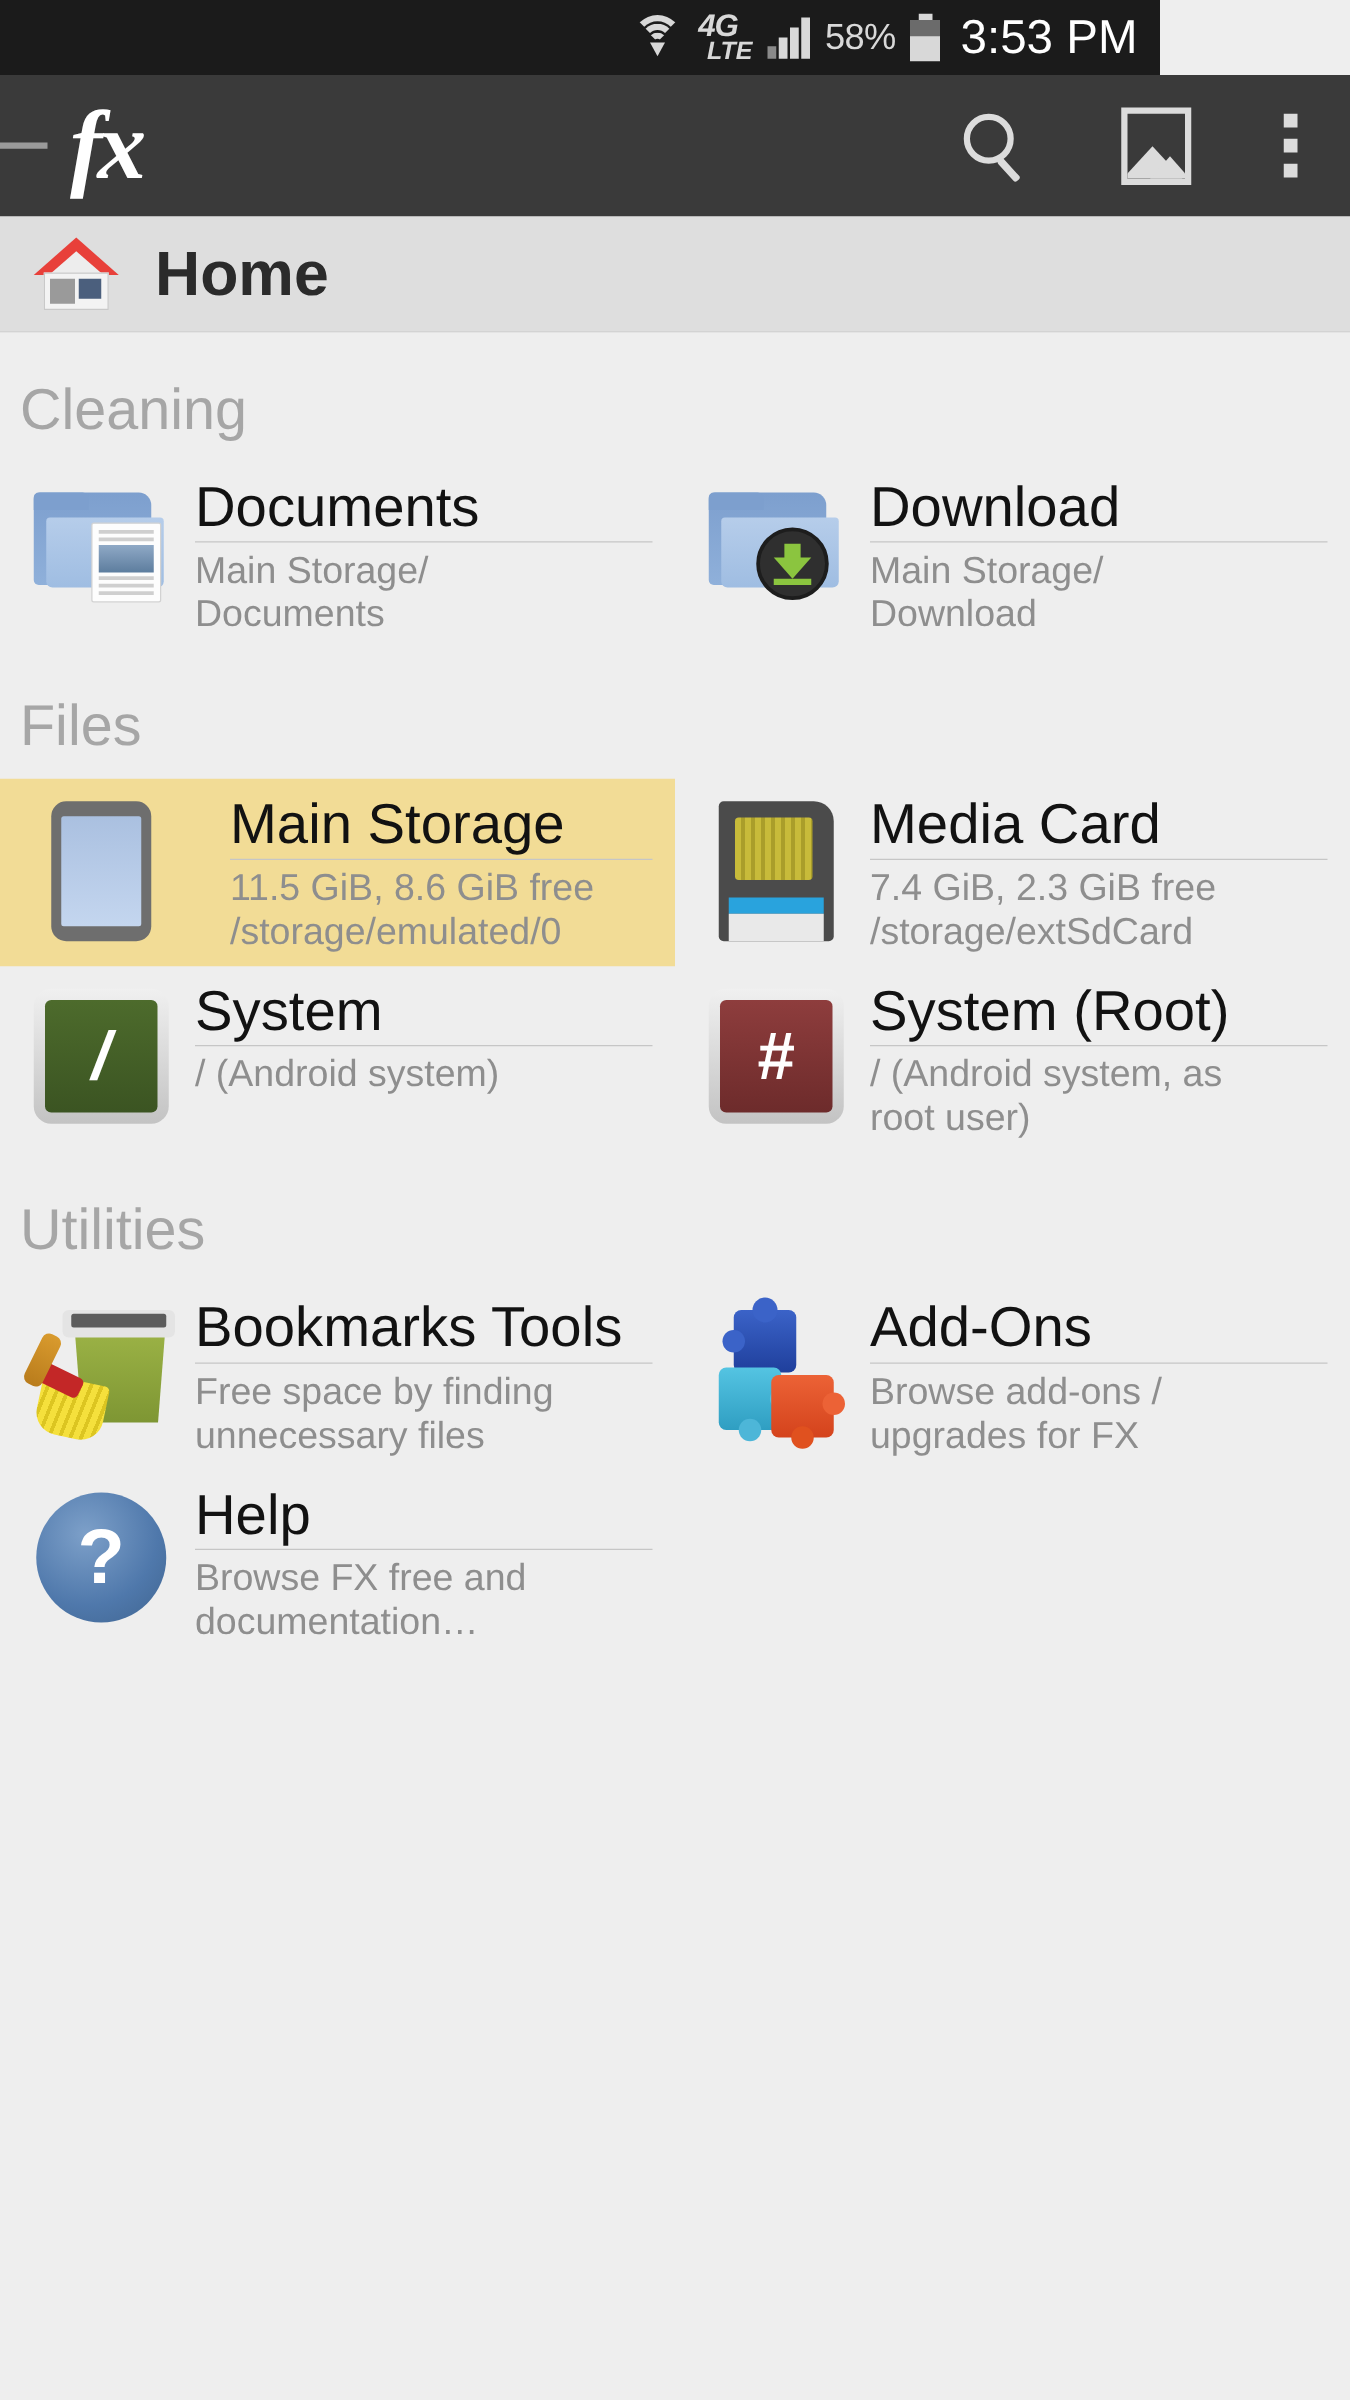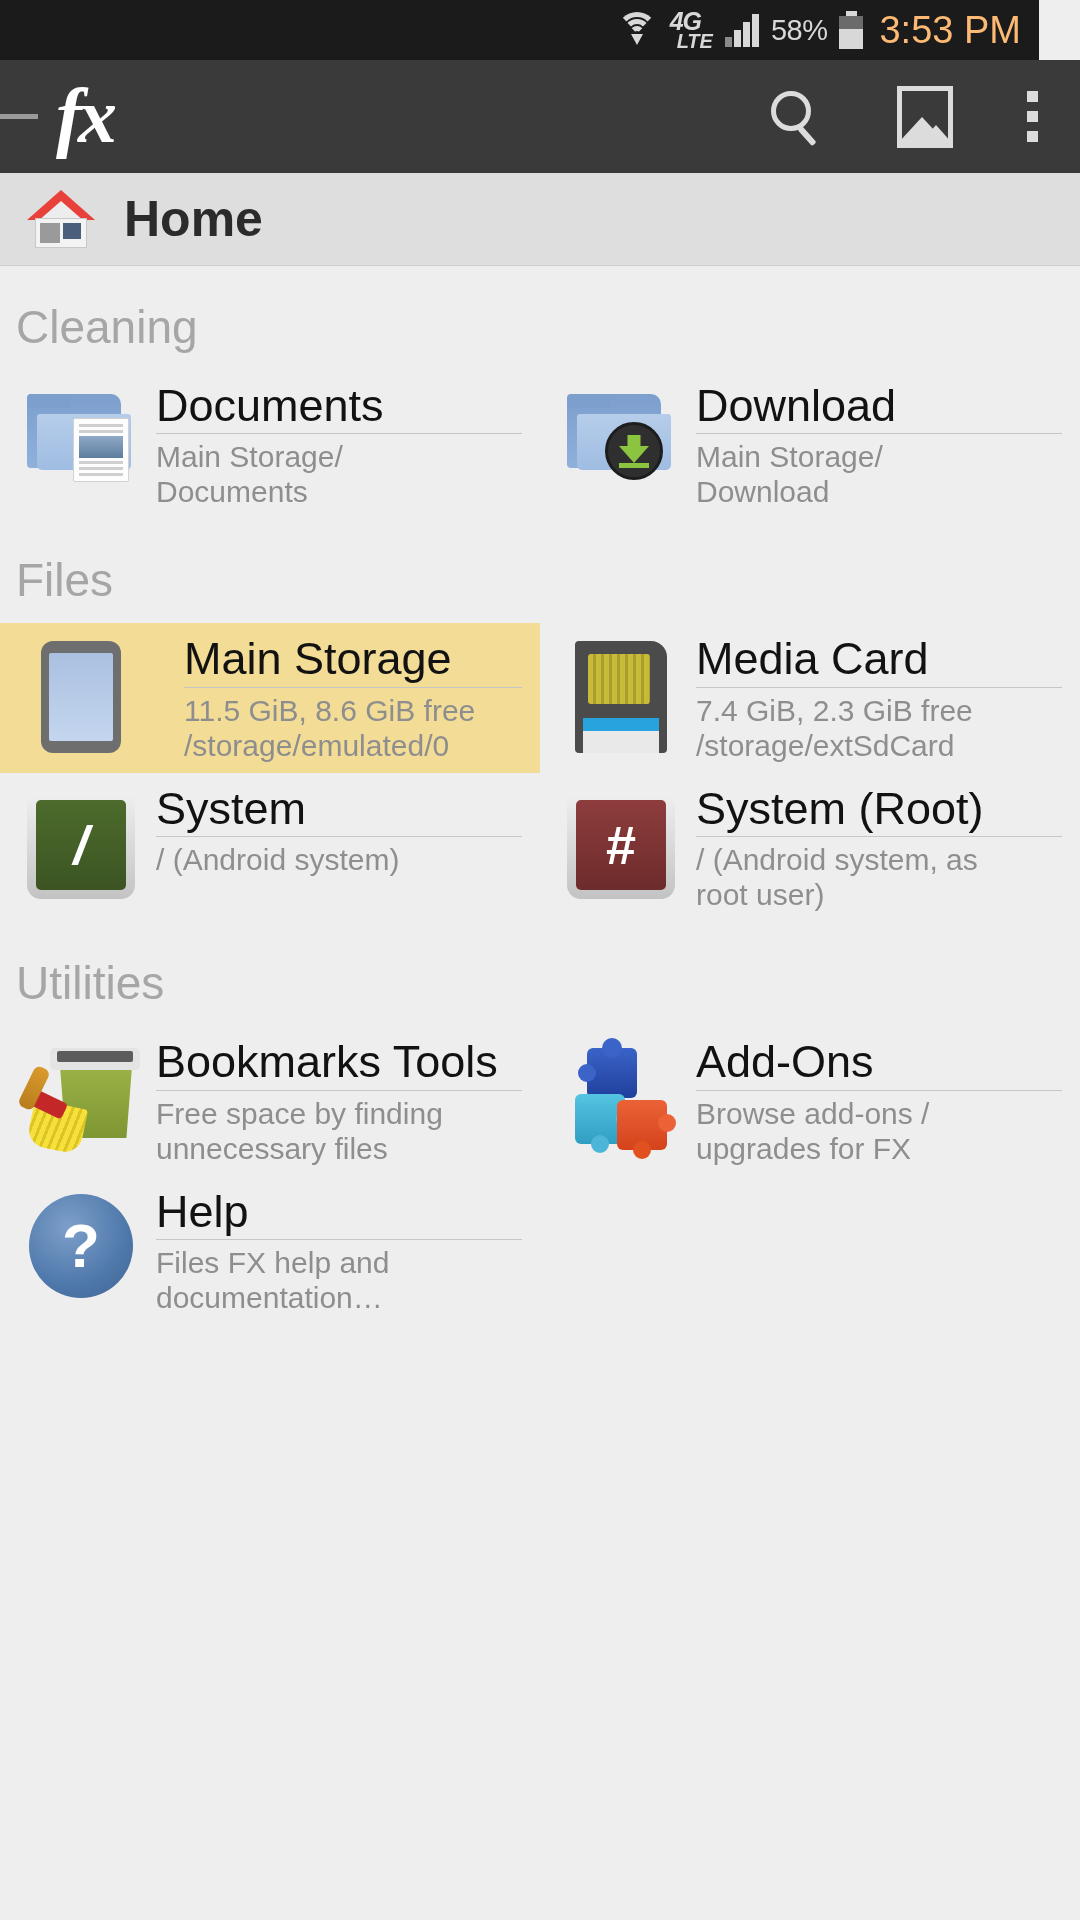--- a/index.html
+++ b/index.html
@@ -5,21 +5,21 @@
   * { box-sizing: border-box; margin: 0; padding: 0; }
   html, body {
     width: 1080px; height: 1920px;
     background: #eeeeee;
     font-family: "Liberation Sans", sans-serif;
     overflow: hidden;
   }
 
   
   .statusbar {
-    height: 60px; width: 1039px;
+    height: 60px; width: 928px;
     background: #1b1b1b;
     display: flex; align-items: center; justify-content: flex-end;
     padding-right: 18px; gap: 12px;
     color: #d8d8d8;
   }
   .sb-icon { display: flex; align-items: center; }
   .wifi { width: 42px; height: 36px; position: relative; }
   .wifi i {
     position: absolute; left: 50%; transform: translateX(-50%);
     border: 5px solid #d8d8d8; border-bottom-color: transparent;
@@ -43,21 +43,21 @@
   .bars span:nth-child(2){ height: 17px; }
   .bars span:nth-child(3){ height: 25px; }
   .bars span:nth-child(4){ height: 33px; }
   .batt-pct { font-size: 29px; letter-spacing: -0.5px; }
   .battery { width: 24px; height: 38px; position: relative; }
   .battery .cap { width: 11px; height: 5px; background: #d8d8d8; margin: 0 auto; }
   .battery .body { width: 24px; height: 33px; background: #d8d8d8; position: relative; }
   .battery .body::after {
     content:''; position:absolute; left:0; top:0; width:24px; height:13px; background:#6b6b6b;
   }
-  .clock { font-size: 38px; color: #fdba74; letter-spacing: 0px; margin-left: 4px; }
+  .clock { font-size: 38px; color: #ffffff; letter-spacing: 0px; margin-left: 4px; }
 
   
   .appbar {
     height: 113px; width: 1080px;
     background: #3a3a3a;
     display: flex; align-items: center;
     position: relative;
   }
   .drawer-dash {
     width: 38px; height: 5px; background: #9a9a9a; margin-left: 0px;
@@ -458,19 +458,19 @@
 upgrades for FX</div>
       </div>
     </div>
 
     <div class="cell">
       <div class="cell-icon">
         <div class="helpcircle">?</div>
       </div>
       <div class="cell-text">
         <div class="cell-title">Help</div>
-        <div class="cell-sub" style="white-space:pre-line">Files FX help and
+        <div class="cell-sub" style="white-space:pre-line">Browse FX free and
 documentation…</div>
       </div>
     </div>
   </div>
 
 </div>
 
 </body></html>

